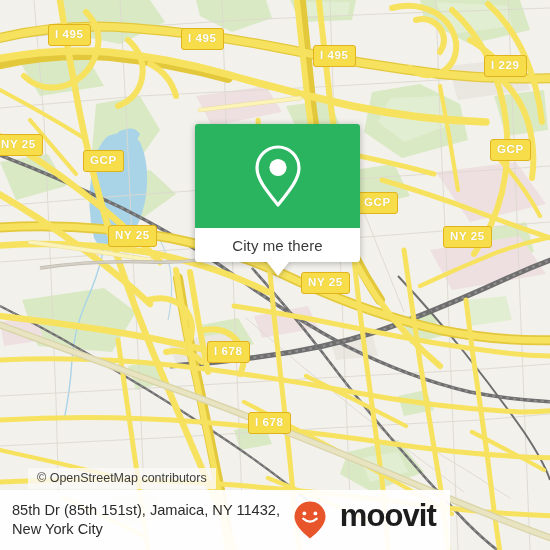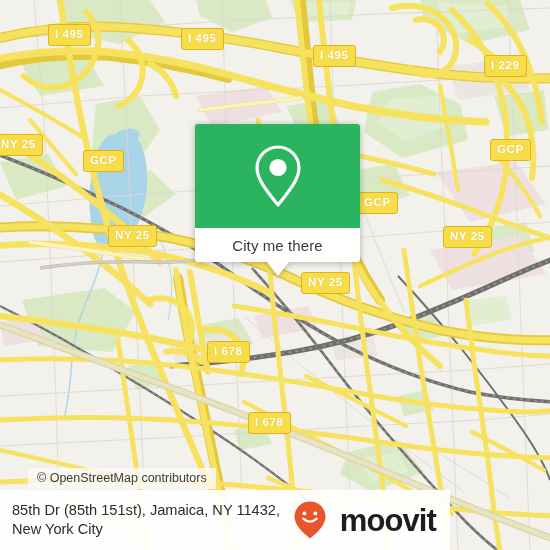--- a/index.html
+++ b/index.html
@@ -125,21 +125,21 @@
     flex: 1 1 auto;
     color: #2b2b2b;
     font-size: 14.6px;
     line-height: 19px;
     padding-right: 8px;
     font-family: "Liberation Sans", sans-serif;
   }
   #brand {
     flex: 0 0 auto;
     display: flex;
-    align-items: center;
+    align-items: flex-start;
     gap: 14px;
   }
   #brand-mark { display:block; }
   #brand-name {
     color: #1d1d1d;
     font-size: 31px;
     font-weight: bold;
     letter-spacing: -0.9px;
     line-height: 1;
     margin-left: -1px;

